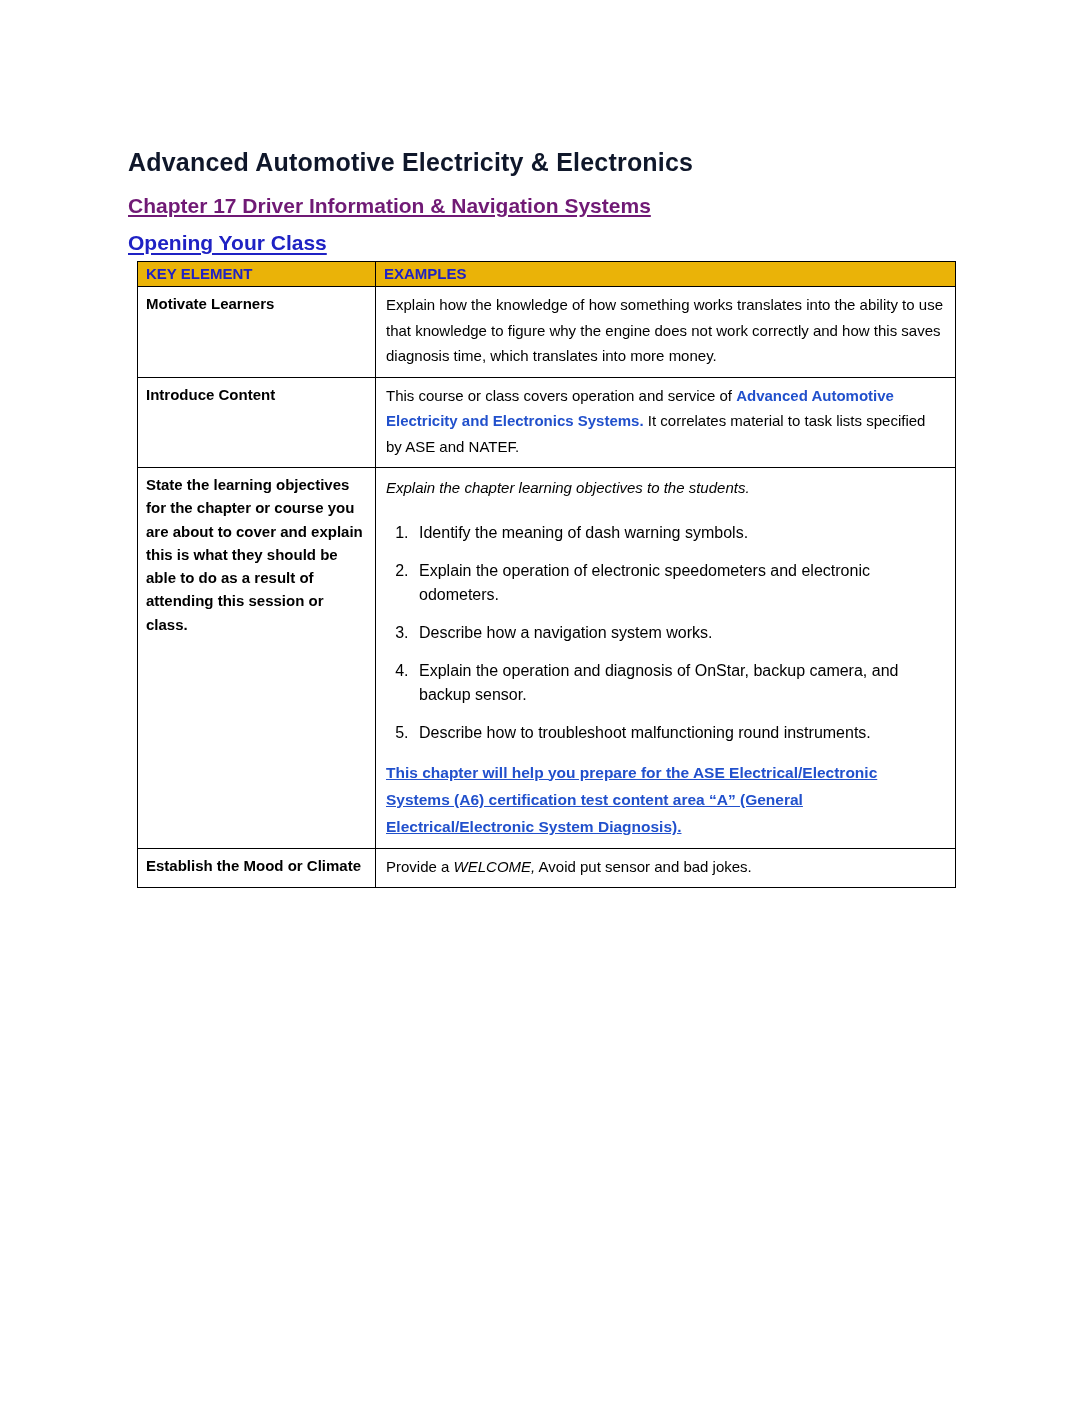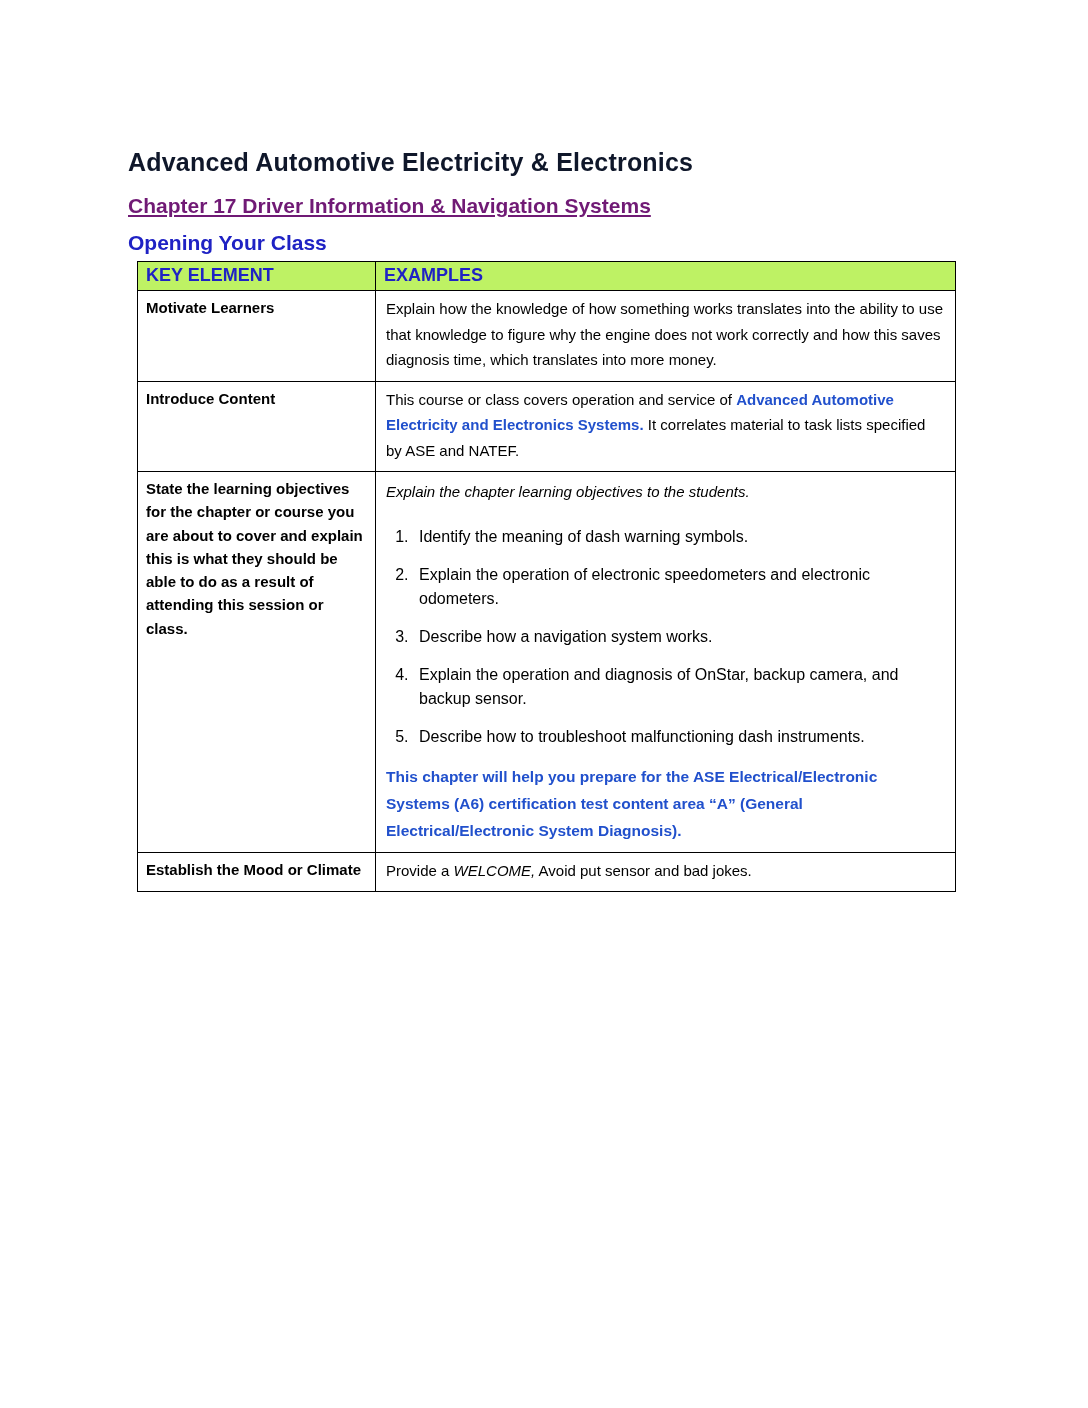--- a/index.html
+++ b/index.html
@@ -29,43 +29,44 @@
     font-weight: bold;
     color: #701a75;
     margin-top: 17px;
     text-decoration: underline;
   }
   h3.section-heading {
     font-size: 21px;
     font-weight: bold;
     color: #1f22c4;
     margin-top: 13px;
+    text-decoration: underline;
     text-decoration-thickness: 2px;
     text-underline-offset: 3px;
     display: inline-block;
   }
   table.key-table {
     border-collapse: collapse;
     margin-top: 6px;
     margin-left: 9px;
     width: 818px;
     table-layout: fixed;
   }
   table.key-table th,
   table.key-table td {
     border: 1.5px solid #000000;
     vertical-align: top;
     text-align: left;
   }
   col.key-col { width: 238px; }
   col.ex-col  { width: 580px; }
   th.header-cell {
-    background: #bef264;
+    background: #eab308;
     color: #1f22c4;
-    font-size: 18px;
+    font-size: 15px;
     font-weight: bold;
     padding: 3px 8px 4px 8px;
   }
   td.key-cell {
     font-weight: bold;
     font-size: 15px;
     line-height: 1.55;
     padding: 5px 10px 6px 8px;
   }
   td.ex-cell {
@@ -86,20 +87,21 @@
   ol.objectives-list li {
     margin-bottom: 14px;
     line-height: 1.5;
     padding-left: 6px;
   }
   p.objectives-intro { margin-top: 2px; font-style: italic; }
   p.ase-note {
     margin-top: 6px;
     font-size: 15.5px;
     line-height: 1.75;
+    text-decoration: underline;
   }
 </style>
 </head>
 <body>
 
 <div class="page">
 
   <h1 class="doc-title">Advanced Automotive Electricity &amp; Electronics</h1>
   <h2 class="chapter-heading">Chapter 17 Driver Information &amp; Navigation Systems</h2>
   <div>
@@ -131,21 +133,21 @@
 
       <tr>
         <td class="key-cell">State the learning objectives for the chapter or course you are about to cover and explain this is what they should be able to do as a result of attending this session or class.</td>
         <td class="ex-cell">
           <p class="objectives-intro">Explain the chapter learning objectives to the students.</p>
           <ol class="objectives-list">
             <li>Identify the meaning of dash warning symbols.</li>
             <li>Explain the operation of electronic speedometers and electronic odometers.</li>
             <li>Describe how a navigation system works.</li>
             <li>Explain the operation and diagnosis of OnStar, backup camera, and backup sensor.</li>
-            <li>Describe how to troubleshoot malfunctioning dash instruments.</li>
+            <li>Describe how to troubleshoot malfunctioning round instruments.</li>
           </ol>
           <p class="ase-note blue-bold">This chapter will help you prepare for the ASE Electrical/Electronic Systems (A6) certification test content area “A” (General Electrical/Electronic System Diagnosis).</p>
         </td>
       </tr>
 
       <tr>
         <td class="key-cell">Establish the Mood or Climate</td>
         <td class="ex-cell"><span>Provide a </span><span class="italic">WELCOME,</span><span> Avoid put sensor and bad jokes.</span></td>
       </tr>
 

